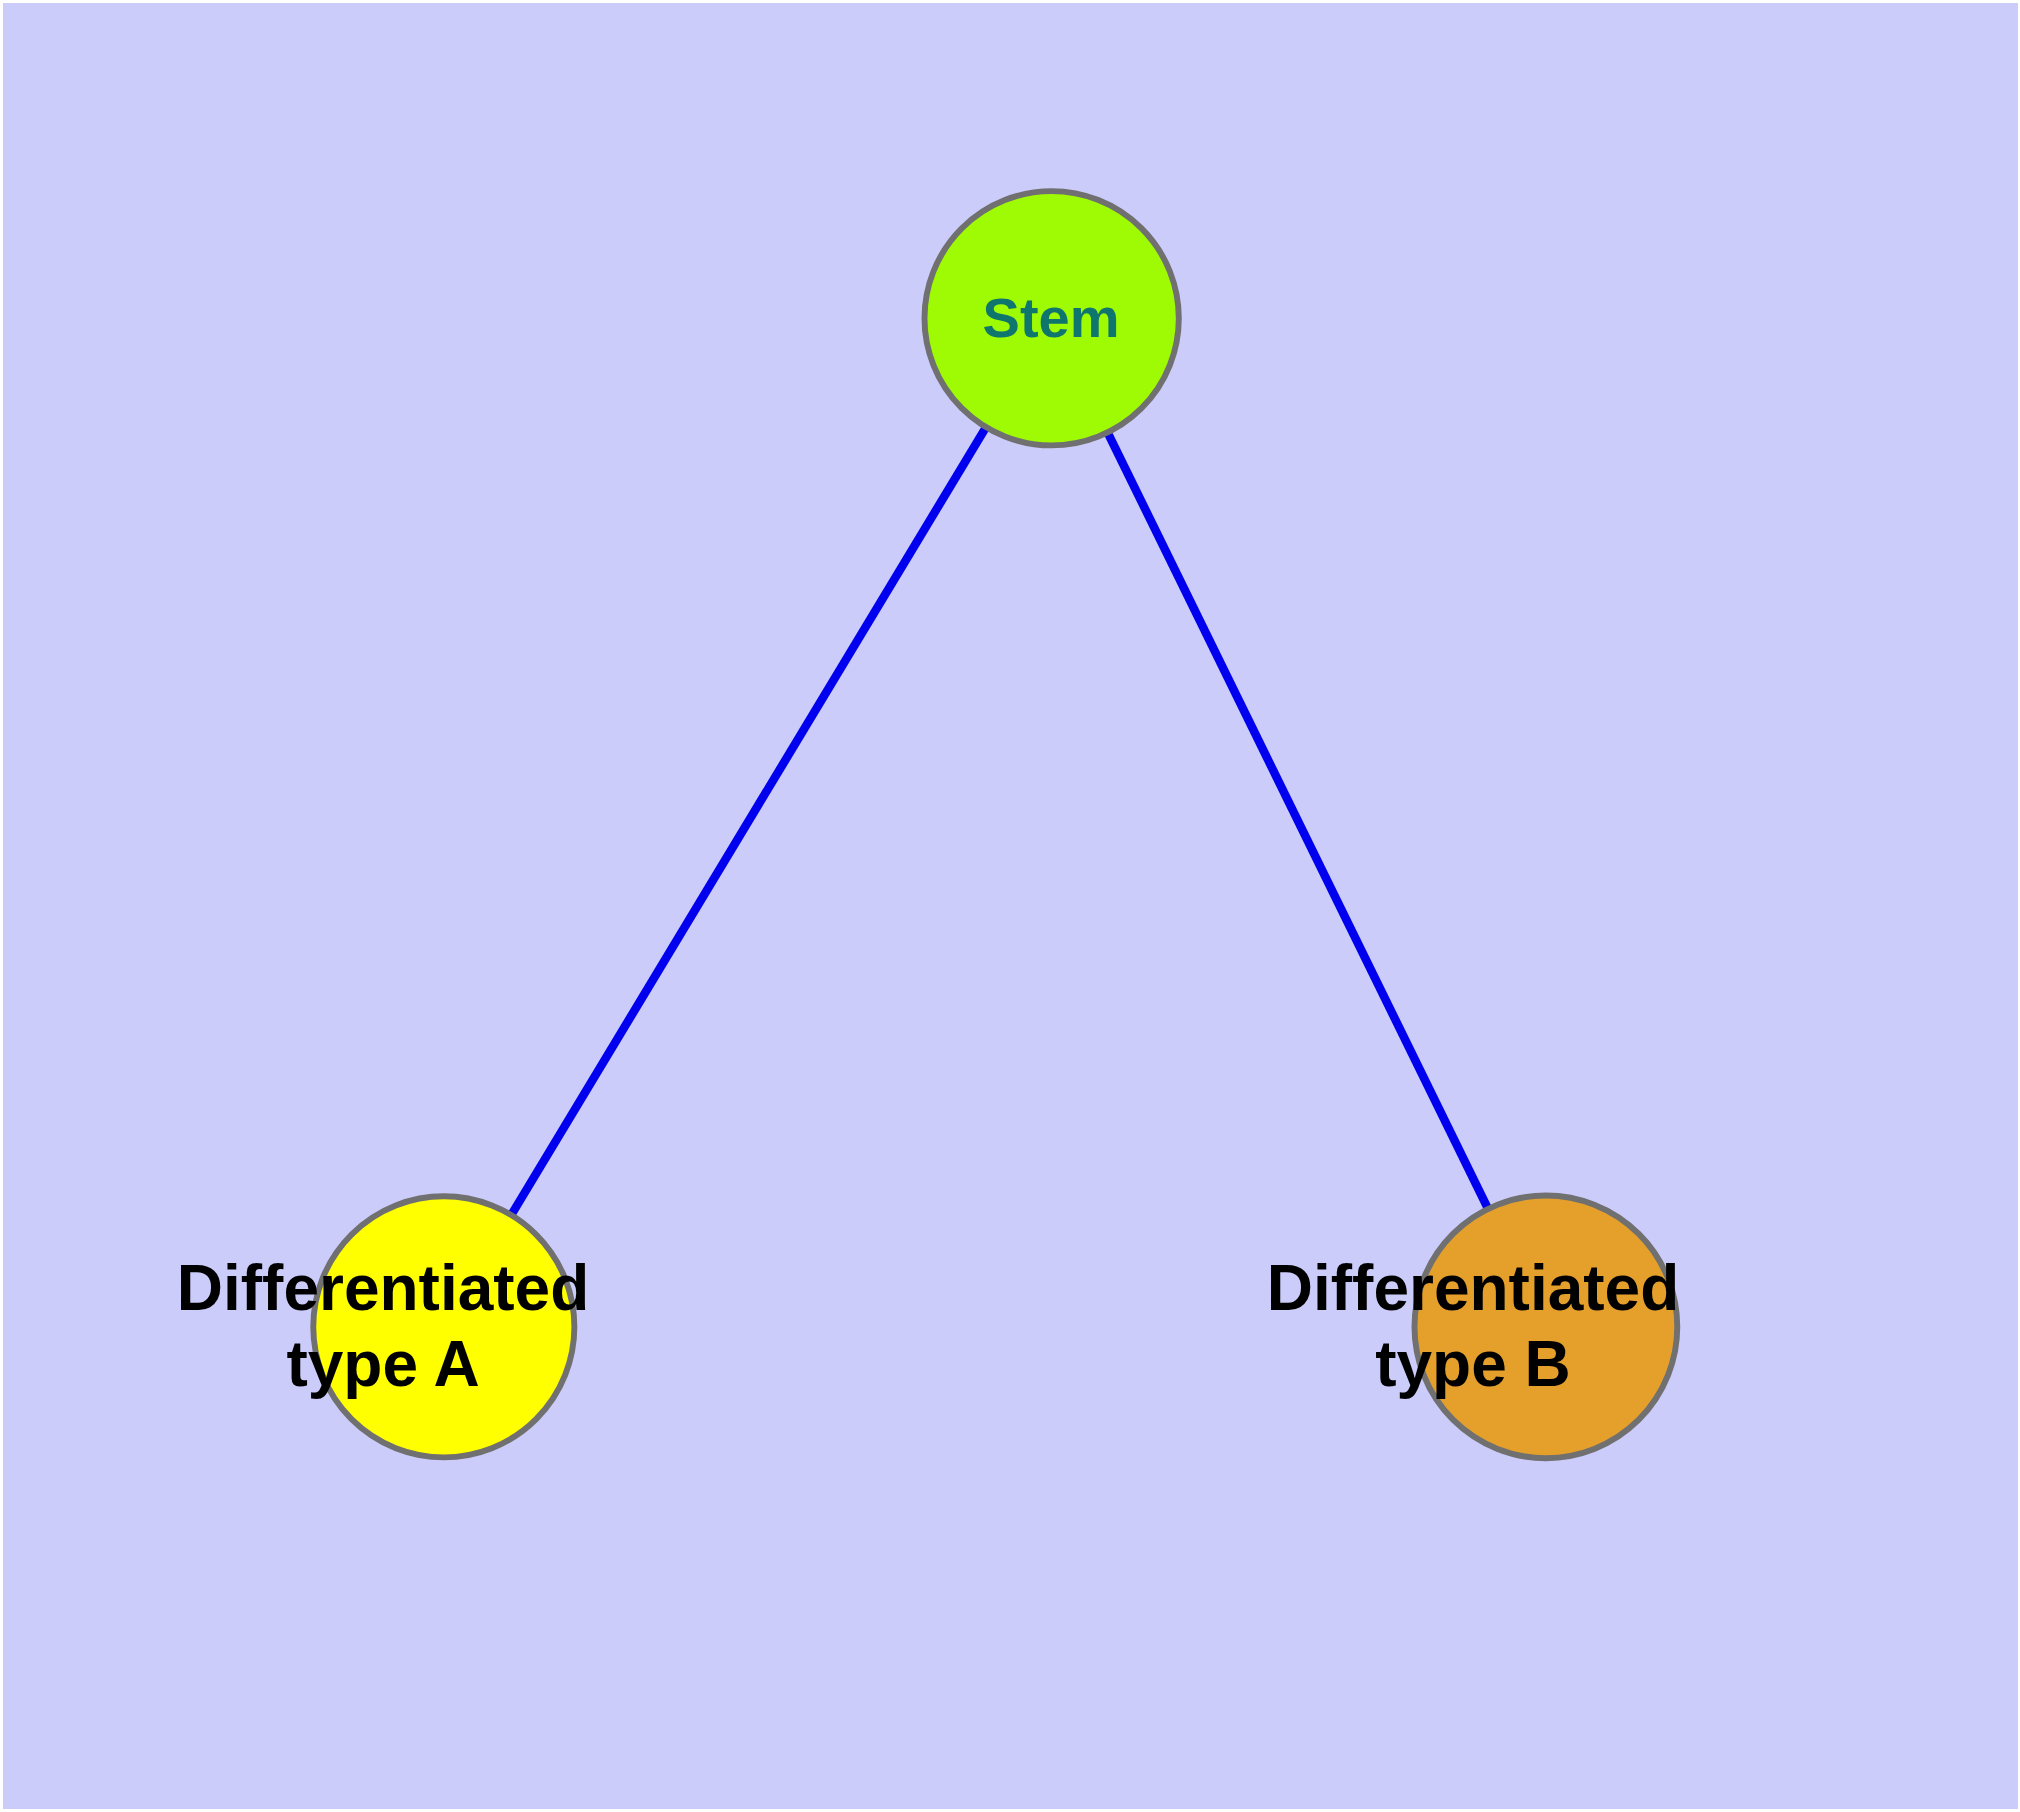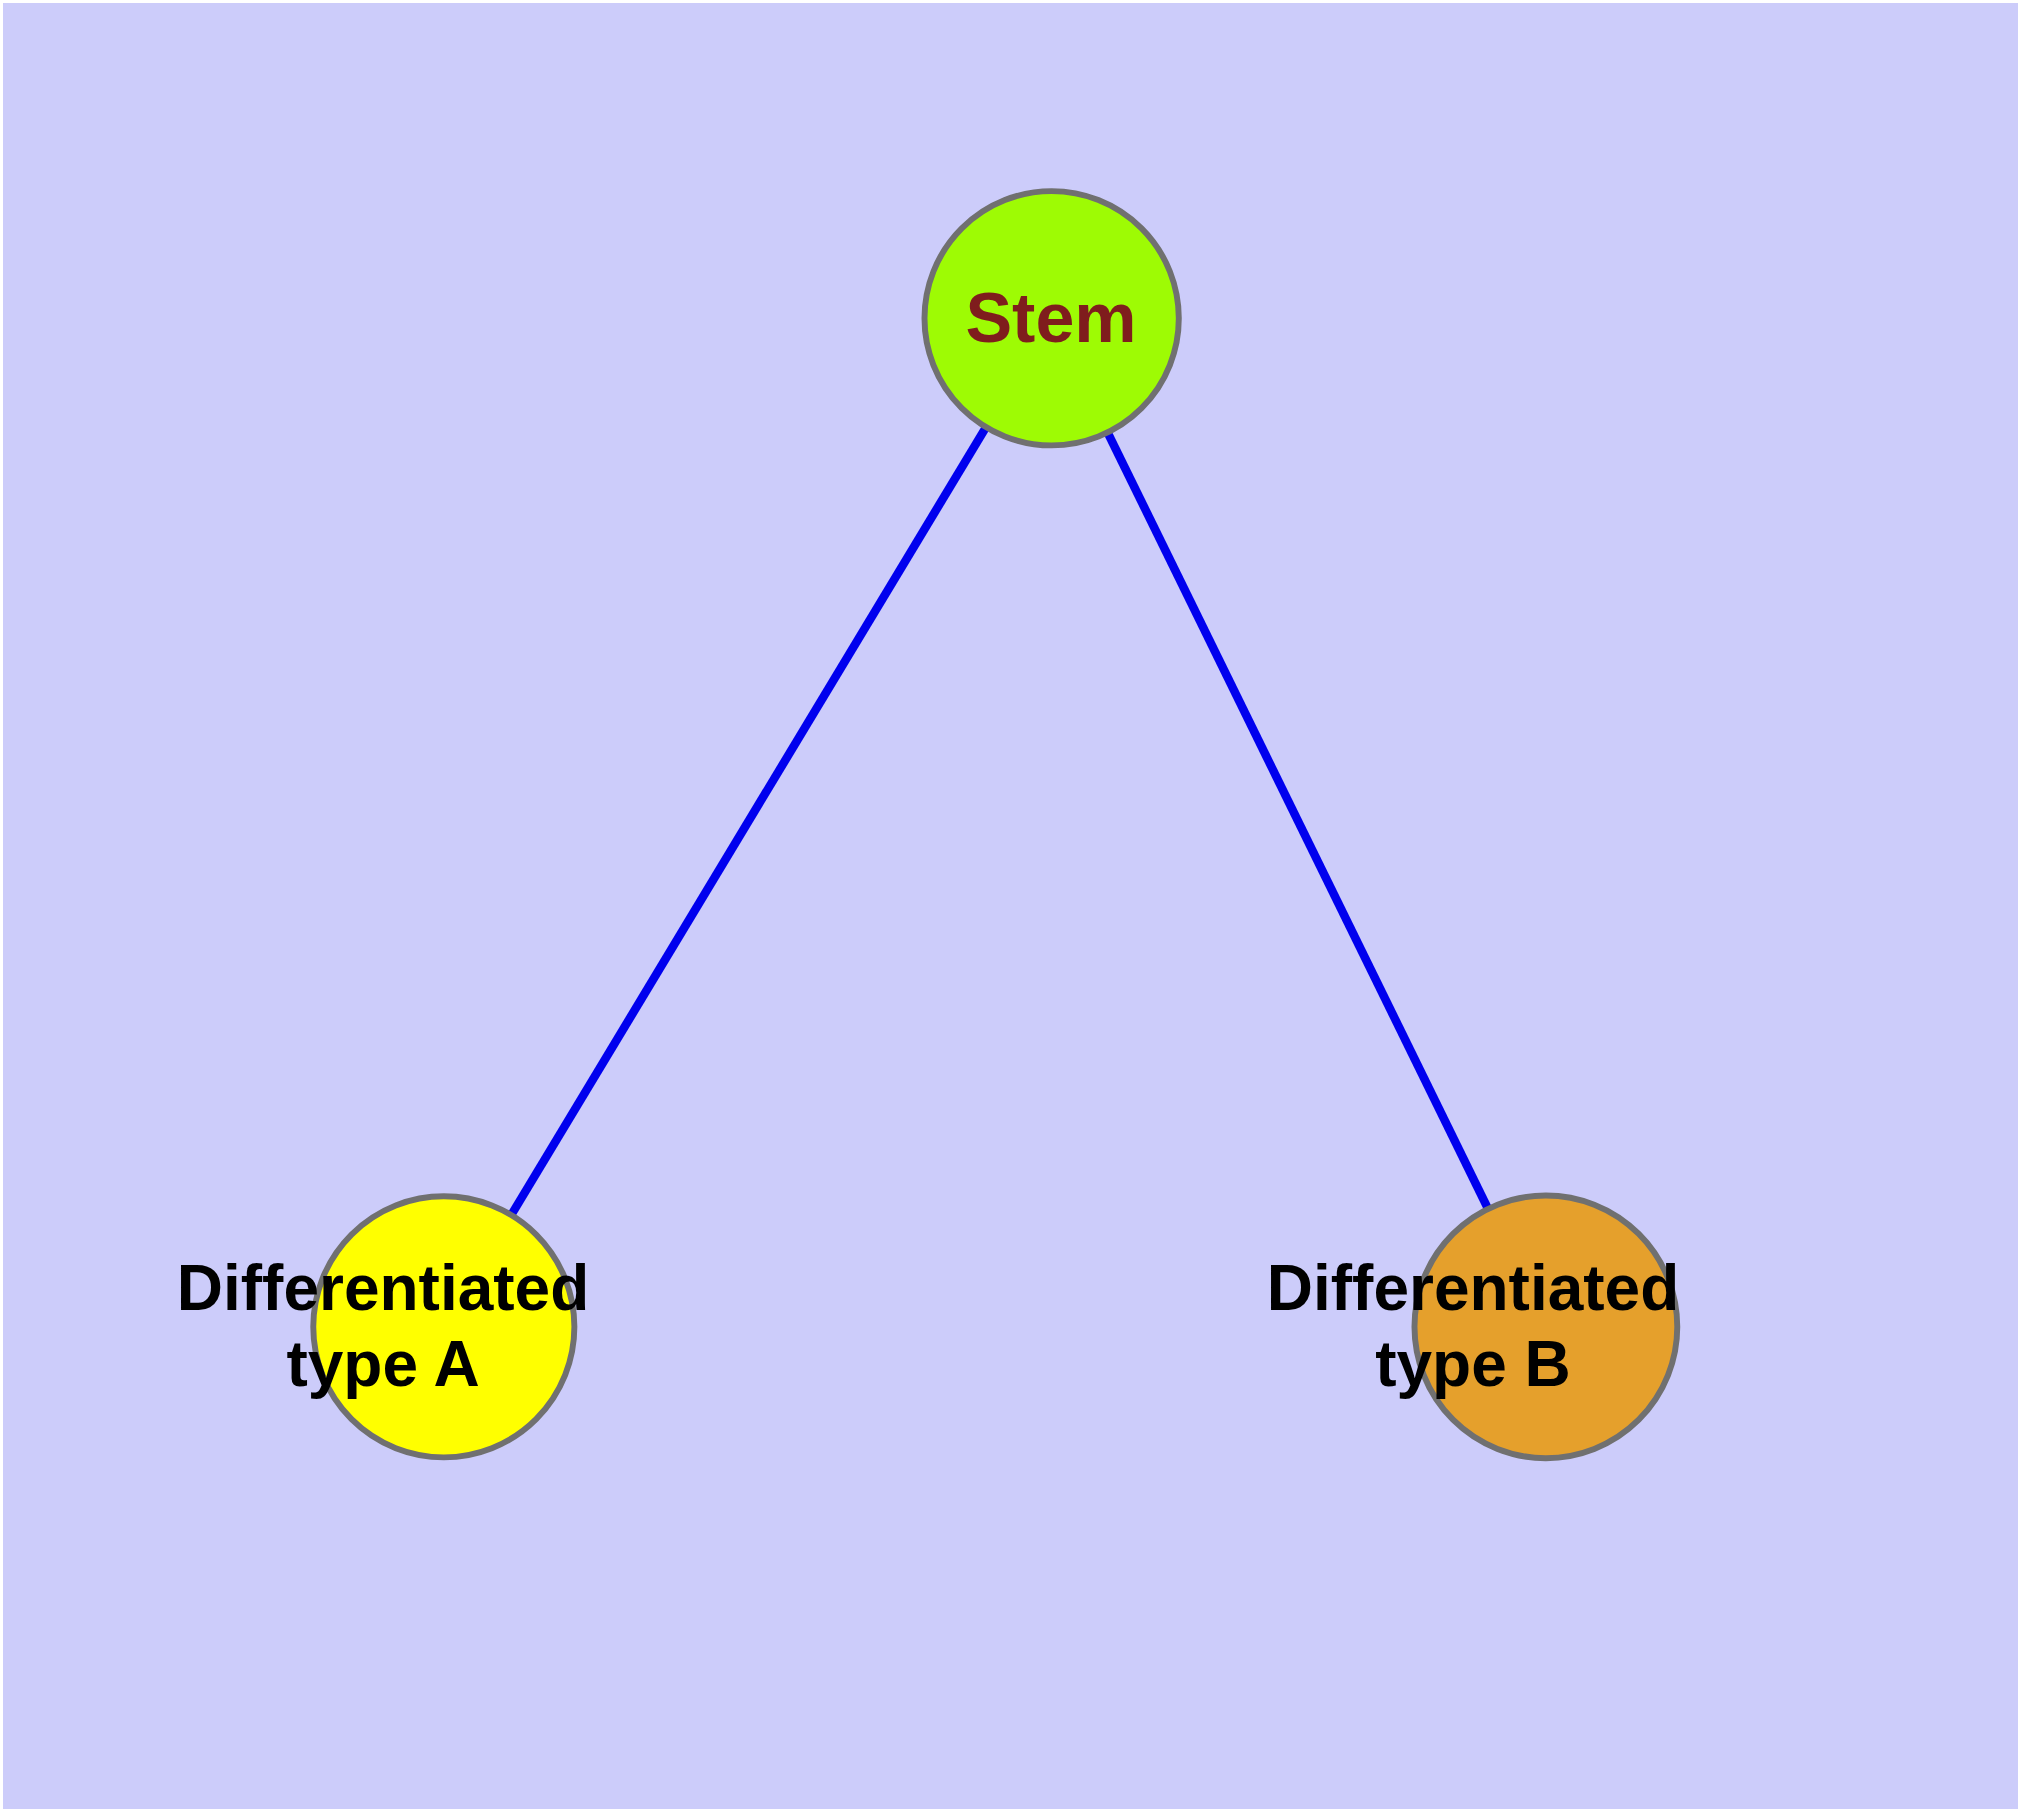--- a/index.html
+++ b/index.html
@@ -52,20 +52,20 @@
         <line x1="1237" y1="372" x2="520" y2="1562" stroke="#0000ee" stroke-width="10" stroke-linecap="butt"></line>
         <line x1="1237" y1="372" x2="1820" y2="1562" stroke="#0000ee" stroke-width="10" stroke-linecap="butt"></line>
       </g>
     <g id="nodes-layer">
         <circle cx="1237" cy="372" r="150" fill="#9efb04" stroke="#707070" stroke-width="7"></circle>
         <circle cx="520" cy="1562" r="154" fill="#ffff00" stroke="#707070" stroke-width="7"></circle>
         <circle cx="1820" cy="1562" r="155" fill="#e5a02c" stroke="#707070" stroke-width="7"></circle>
       </g>
   </svg>
   <div id="labels-layer">
-      <div class="node-label label-stem" style="left: 1048px; top: 315px; font-size: 70px; color: #7f1d1d;">Stem</div>
+      <div class="node-label label-stem" style="left: 1048px; top: 315px; font-size: 56px; color: #0f766e;">Stem</div>
       <div class="node-label label-leaf" style="left: 380px; top: 1324px; font-size: 64px; color: rgb(0, 0, 0);">Differentiated
 type A</div>
       <div class="node-label label-leaf" style="left: 1470px; top: 1324px; font-size: 64px; color: rgb(0, 0, 0);">Differentiated
 type B</div>
     </div>
 </div>
 
 
 </body></html>

